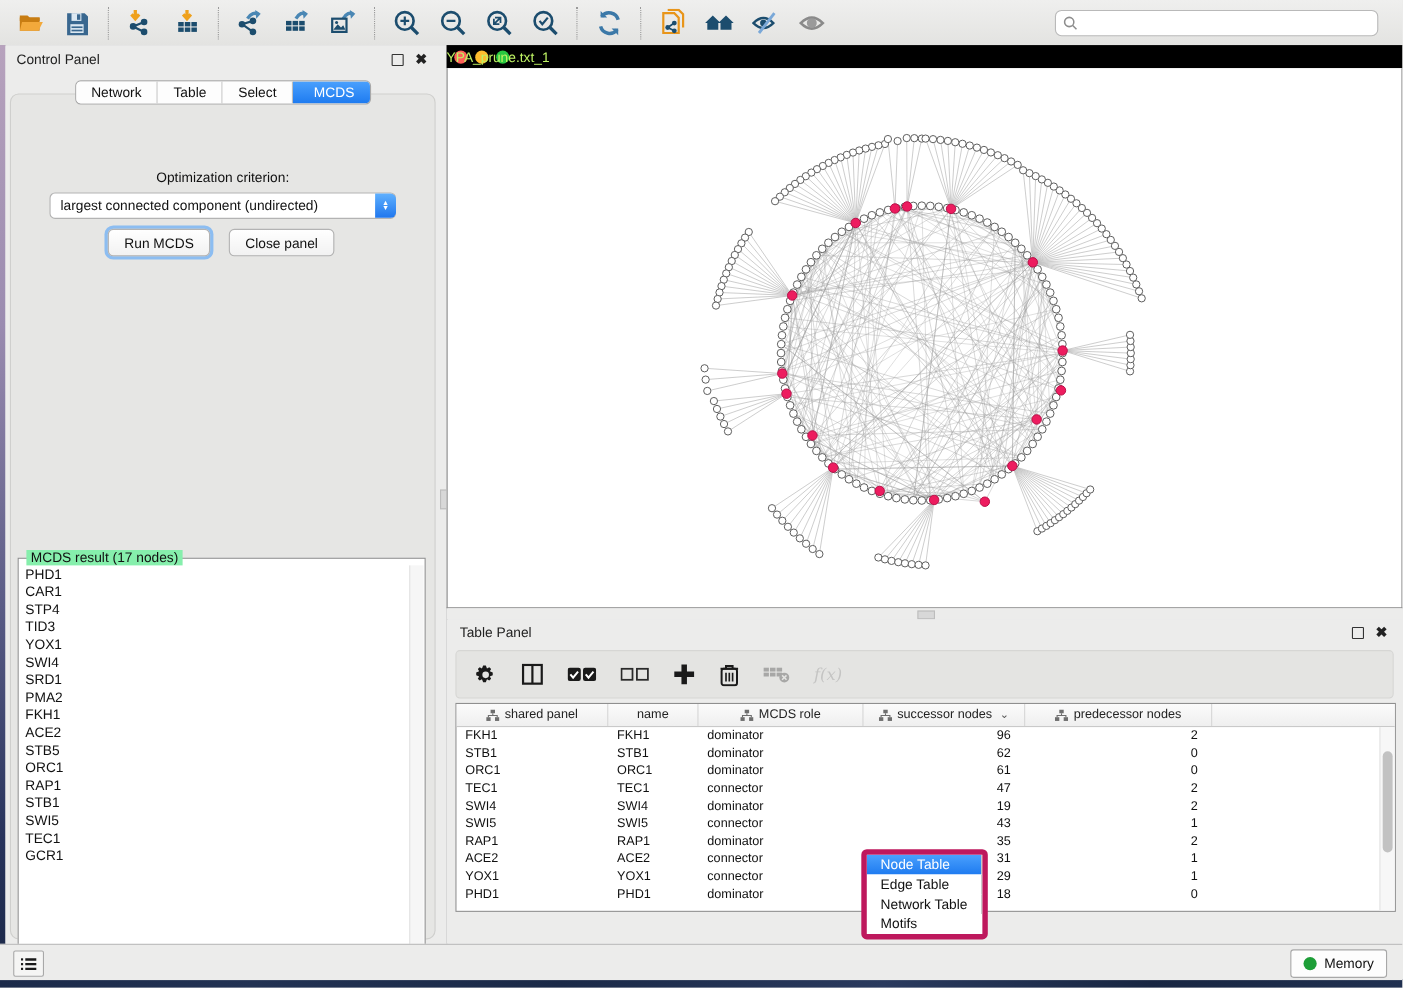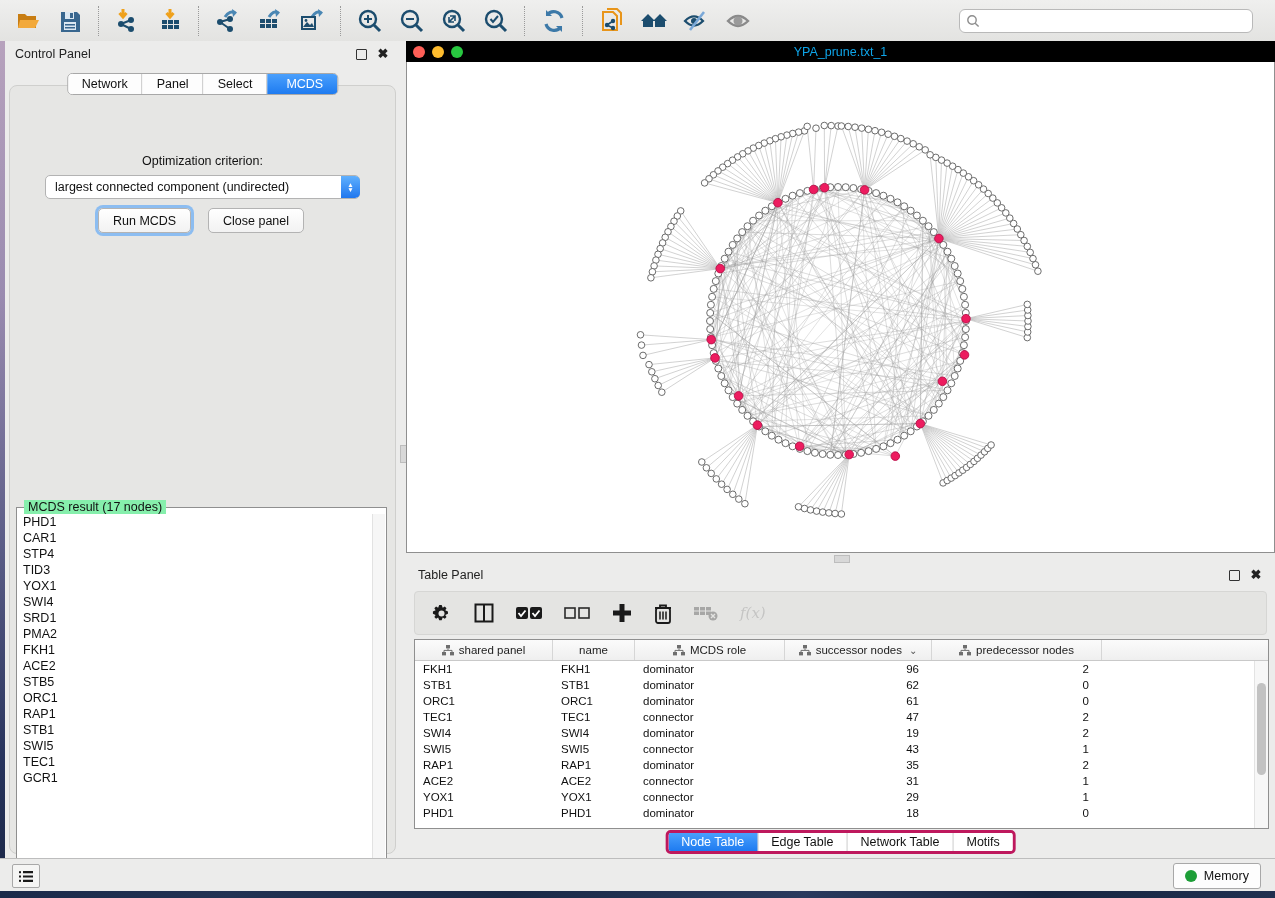--- a/index.html
+++ b/index.html
@@ -67,21 +67,21 @@
   
   #vsplit{left:400px;top:41px;width:6px;height:817px;background:#ececeb;border-right:1px solid #9b9b9b;}
   #vsplit .grip{position:absolute;left:0px;top:404px;width:5px;height:16px;background:#d8d8d8;
                 border:1px solid #bdbdbd;}
 
   
   #net-window{left:406px;top:41px;width:869px;height:512px;}
   #net-titlebar{position:absolute;left:0;top:0;right:0;height:21px;background:#000;
                 display:flex;align-items:center;}
   .tl{width:12px;height:12px;border-radius:50%;margin-left:7px;}
-  #net-title{position:absolute;left:0;right:0;text-align:center;color:#0ea5e9;font-size:12.5px;}
+  #net-title{position:absolute;left:0;right:0;text-align:left;color:#bef264;font-size:12.5px;}
   #net-canvas{position:absolute;left:0;top:21px;width:867px;height:490px;background:#fff;
               border:1px solid #8f8f8f;border-top:none;}
 
   
   #hsplit{left:406px;top:553px;width:869px;height:10px;background:#ececeb;}
   #hsplit .grip{position:absolute;left:428px;top:2px;width:14px;height:6px;background:#d8d8d8;
                 border:1px solid #bdbdbd;}
 
   
   #table-panel{left:406px;top:563px;width:869px;height:295px;background:#ececeb;}
@@ -100,21 +100,21 @@
       box-sizing:border-box;white-space:nowrap;overflow:hidden;cursor:default;}
   .th .sort{font-size:10px;color:#555;margin-left:2px;}
   .tr{display:flex;height:16px;font-size:11.5px;align-items:center;}
   .td{box-sizing:border-box;padding:0 8px;white-space:nowrap;overflow:hidden;}
   .td.num{text-align:right;padding-right:13px;}
   #tp-scroll{position:absolute;right:0;top:21px;width:13px;bottom:0;background:#f7f7f7;
              border-left:1px solid #e3e3e3;}
   #tp-thumb{position:absolute;left:2px;top:22px;width:9px;height:92px;background:#c2c2c2;border-radius:5px;}
 
   #tp-tabs{position:absolute;left:50%;bottom:4px;transform:translateX(-50%);display:flex;
-           border:3px solid #be185d;border-radius:5px;overflow:hidden;background:#fff;}
+           border:5px solid #be185d;border-radius:5px;overflow:hidden;background:#fff;flex-direction:column;}
   .tp-tab{padding:2px 13px;font-size:12.5px;border-right:1px solid #bdbdbd;background:#fff;cursor:default;}
   .tp-tab:last-child{border-right:none;}
   .tp-tab.active{background:linear-gradient(#4aa0fd,#1e7bf0);color:#fff;}
 
   
   #status-bar{left:0;top:858px;width:1275px;height:32px;background:#ececeb;border-top:1px solid #bdbdbd;}
   #panels-btn{position:absolute;left:12px;top:5px;width:26px;height:22px;background:#f5f5f4;
               border:1px solid #a8a8a8;border-radius:2px;display:flex;align-items:center;justify-content:center;}
   #memory-btn{position:absolute;right:14px;top:4px;height:24px;background:#fdfdfd;border:1px solid #a8a8a8;
               border-radius:3px;display:flex;align-items:center;gap:7px;padding:0 11px;font-size:12.5px;}
@@ -294,21 +294,21 @@
   <div class="panel-head">
     <span class="panel-title">Control Panel</span>
     <span class="spacer"></span>
     <span class="mini-btn">
         <span class="float-glyph"></span>
       </span>
     <span class="mini-btn close-glyph">✖</span>
   </div>
   <div id="cp-tabs">
       <div class="seg-tab">Network</div>
-      <div class="seg-tab">Panel</div>
+      <div class="seg-tab">Table</div>
       <div class="seg-tab">Select</div>
       <div class="seg-tab active">MCDS</div>
     </div>
   <div id="cp-inner">
     <div id="opt-label">Optimization criterion:</div>
     <div id="criterion-select">
       <span class="val">largest connected component (undirected)</span>
       <span class="stepper">
           <span>▲</span>
           <span>▼</span>

